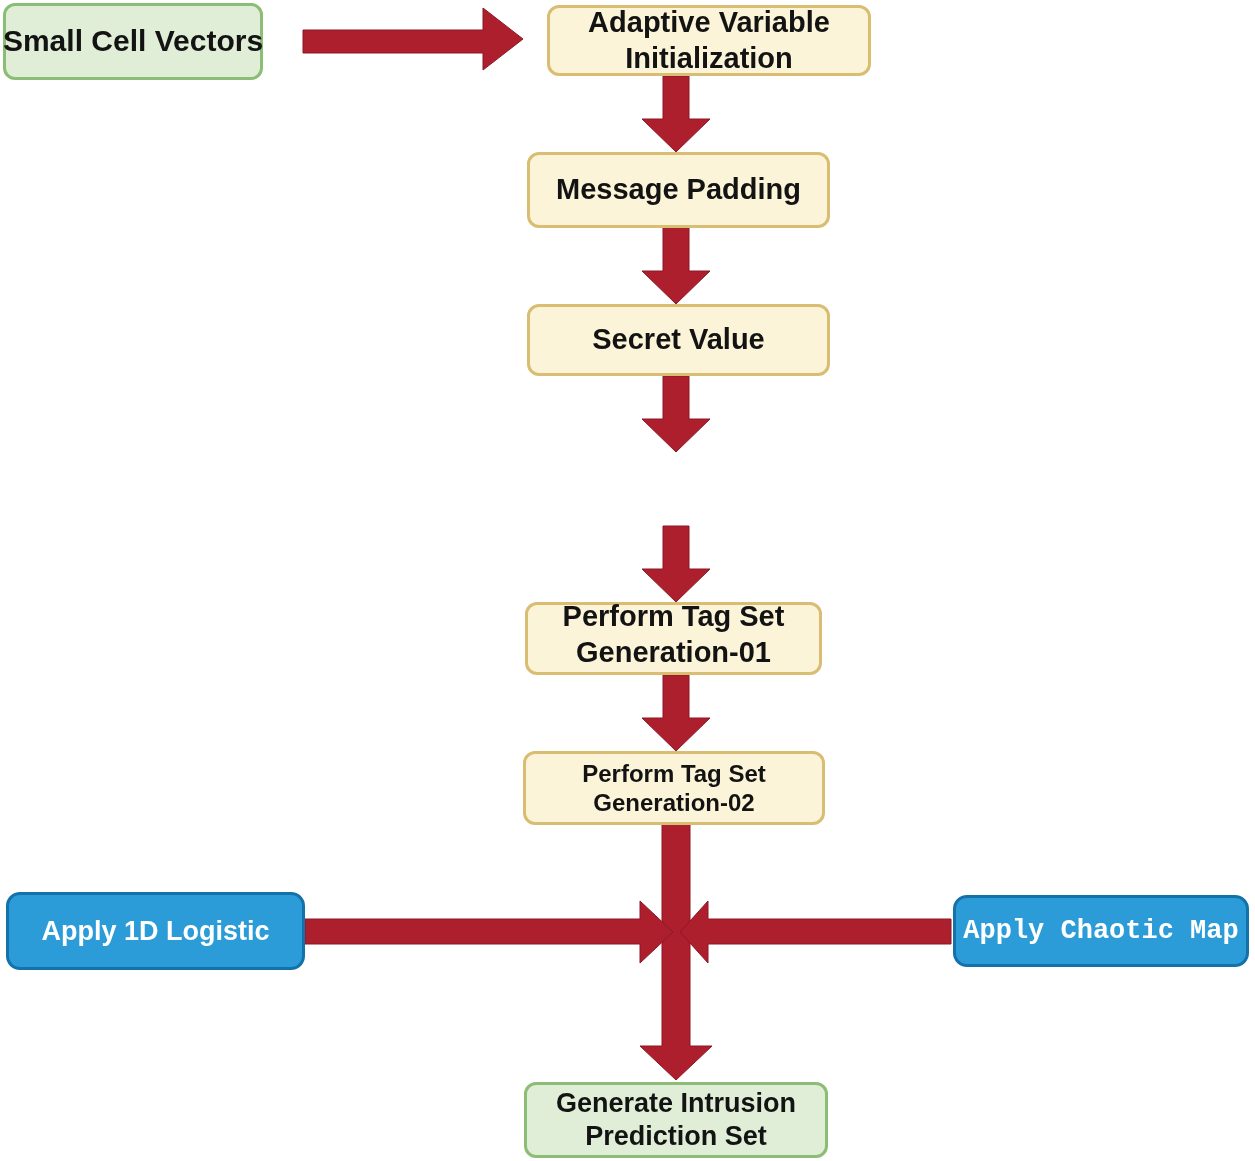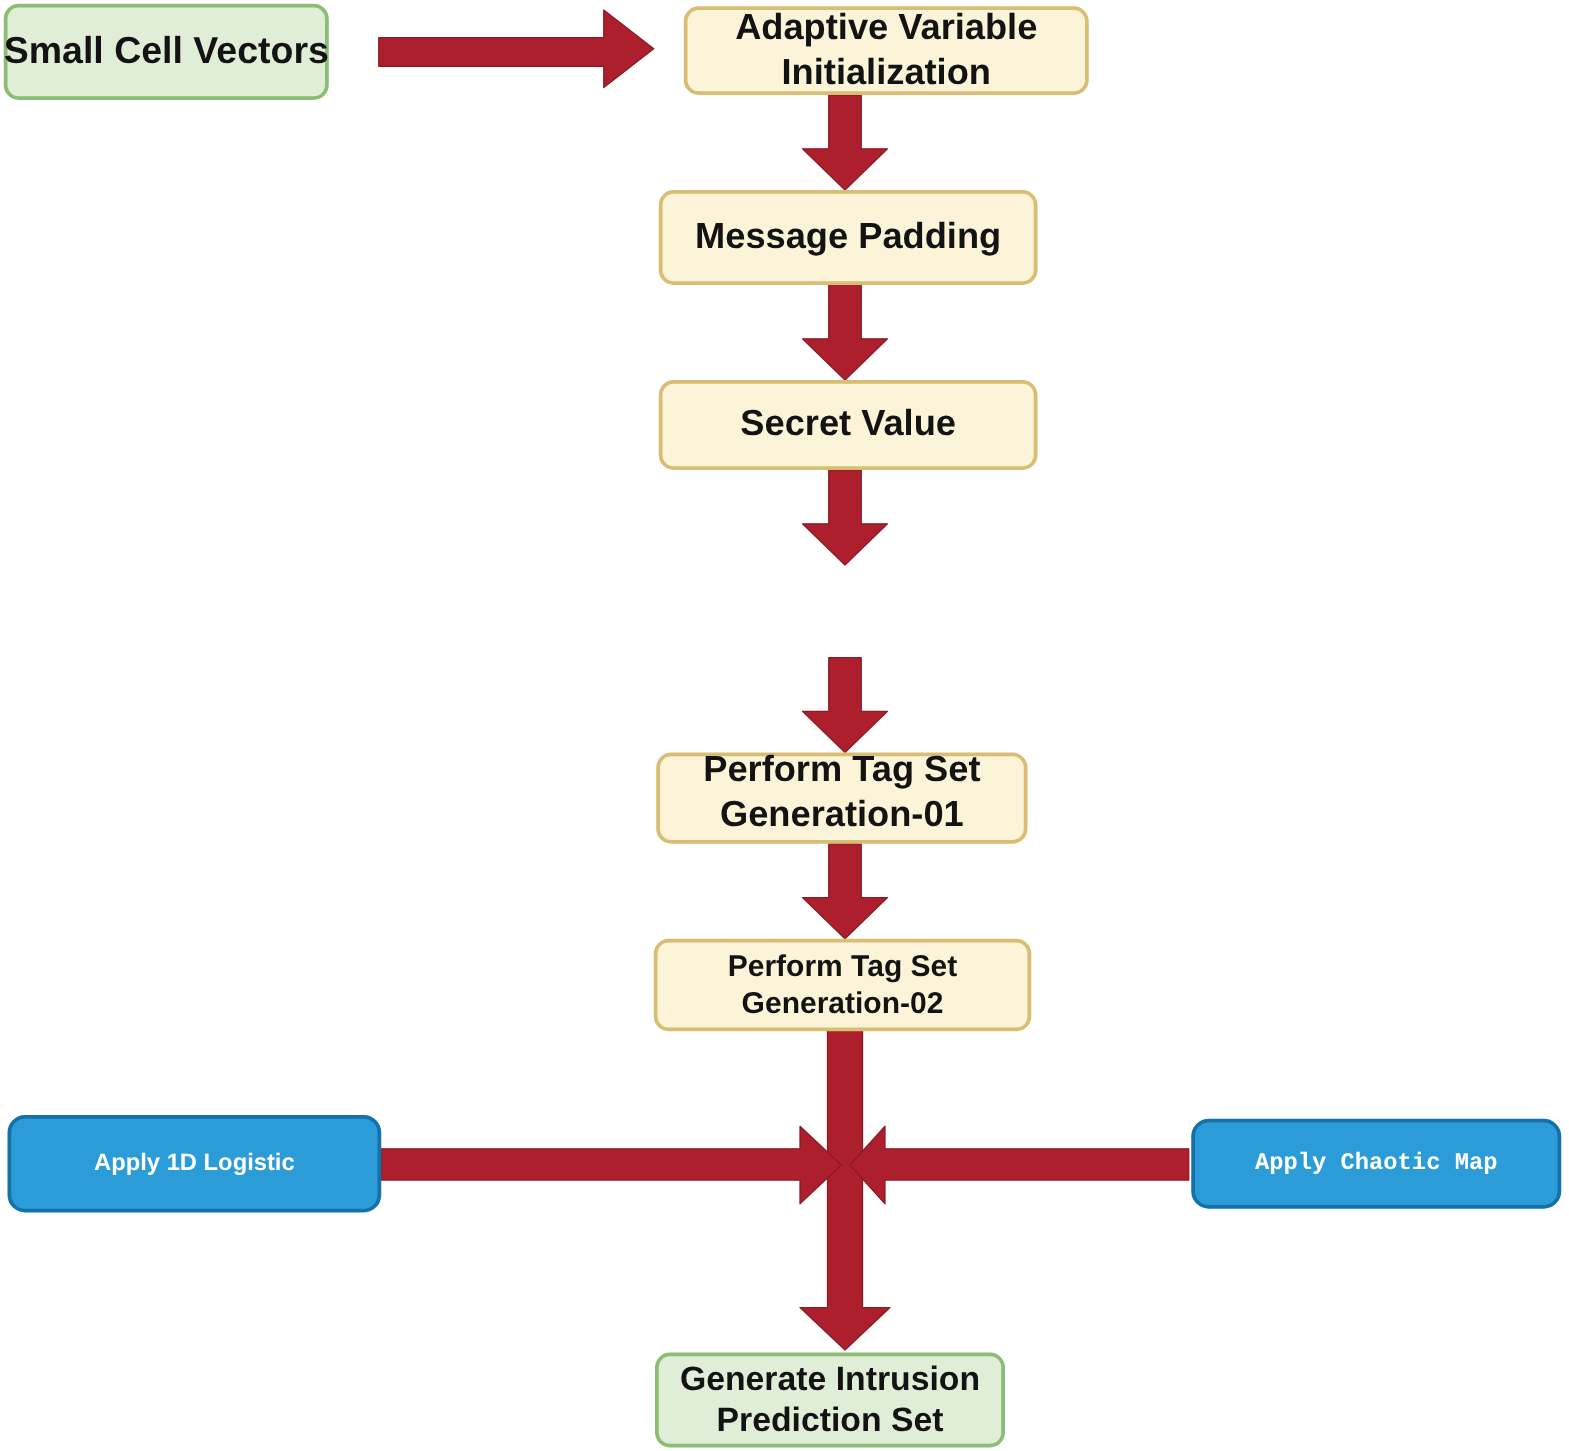--- a/index.html
+++ b/index.html
@@ -17,33 +17,33 @@
   }
   .arrows{position:absolute;left:0;top:0;width:1255px;height:1161px;}
   .arrow{fill:var(--arrow);stroke:var(--arrow-edge);stroke-width:1;stroke-linejoin:round;}
   .node{
     position:absolute;display:flex;align-items:center;justify-content:center;
     text-align:center;font-weight:bold;color:var(--text-dark);
     box-sizing:border-box;line-height:1.22;padding:2px 8px;
   }
   .yellow{background:var(--yellow-fill);border:3px solid var(--yellow-border);border-radius:12px;font-size:29px;}
   .green{background:var(--green-fill);border:3px solid var(--green-border);border-radius:12px;}
-  .blue{background:var(--blue-fill);border:3px solid var(--blue-border);border-radius:14px;color:var(--text-light);font-size:19px;}
+  .blue{background:var(--blue-fill);border:3px solid var(--blue-border);border-radius:14px;color:var(--text-light);font-size:27px;}
   .nowrap{white-space:nowrap;}
   
   .n-small{left:3px;top:3px;width:260px;height:77px;font-size:30px;}
   .n-adaptive{left:527px;top:5px;width:324px;height:71px;margin-left:20px;}
   .n-padding{left:527px;top:152px;width:303px;height:76px;}
   .n-secret{left:527px;top:304px;width:303px;height:72px;}
   .n-hash{left:527px;top:452px;width:301px;height:76px;}
   .n-tag01{left:525px;top:602px;width:297px;height:73px;align-items:flex-end;}
   .n-tag02{left:523px;top:751px;width:302px;height:74px;font-size:24px;}
   .n-logistic{left:6px;top:892px;width:299px;height:78px;}
   .n-chaotic{left:953px;top:895px;width:296px;height:72px;font-family:Liberation Mono, monospace;}
-  .n-generate{left:524px;top:1082px;width:280px;height:76px;font-size:27px;}
+  .n-generate{left:524px;top:1082px;width:304px;height:76px;font-size:27px;}
 </style>
 </head>
 <body>
 
 <div class="canvas">
 
   <svg class="arrows" viewBox="0 0 1255 1161" xmlns="http://www.w3.org/2000/svg">
     <polygon class="arrow" points="303,30 483,30 483,8 523,39 483,70 483,53 303,53"></polygon>
     <polygon class="arrow" points="663,76 689,76 689,119 710,119 676,152 642,119 663,119"></polygon>
     <polygon class="arrow" points="663,226 689,226 689,271 710,271 676,304 642,271 663,271"></polygon>

